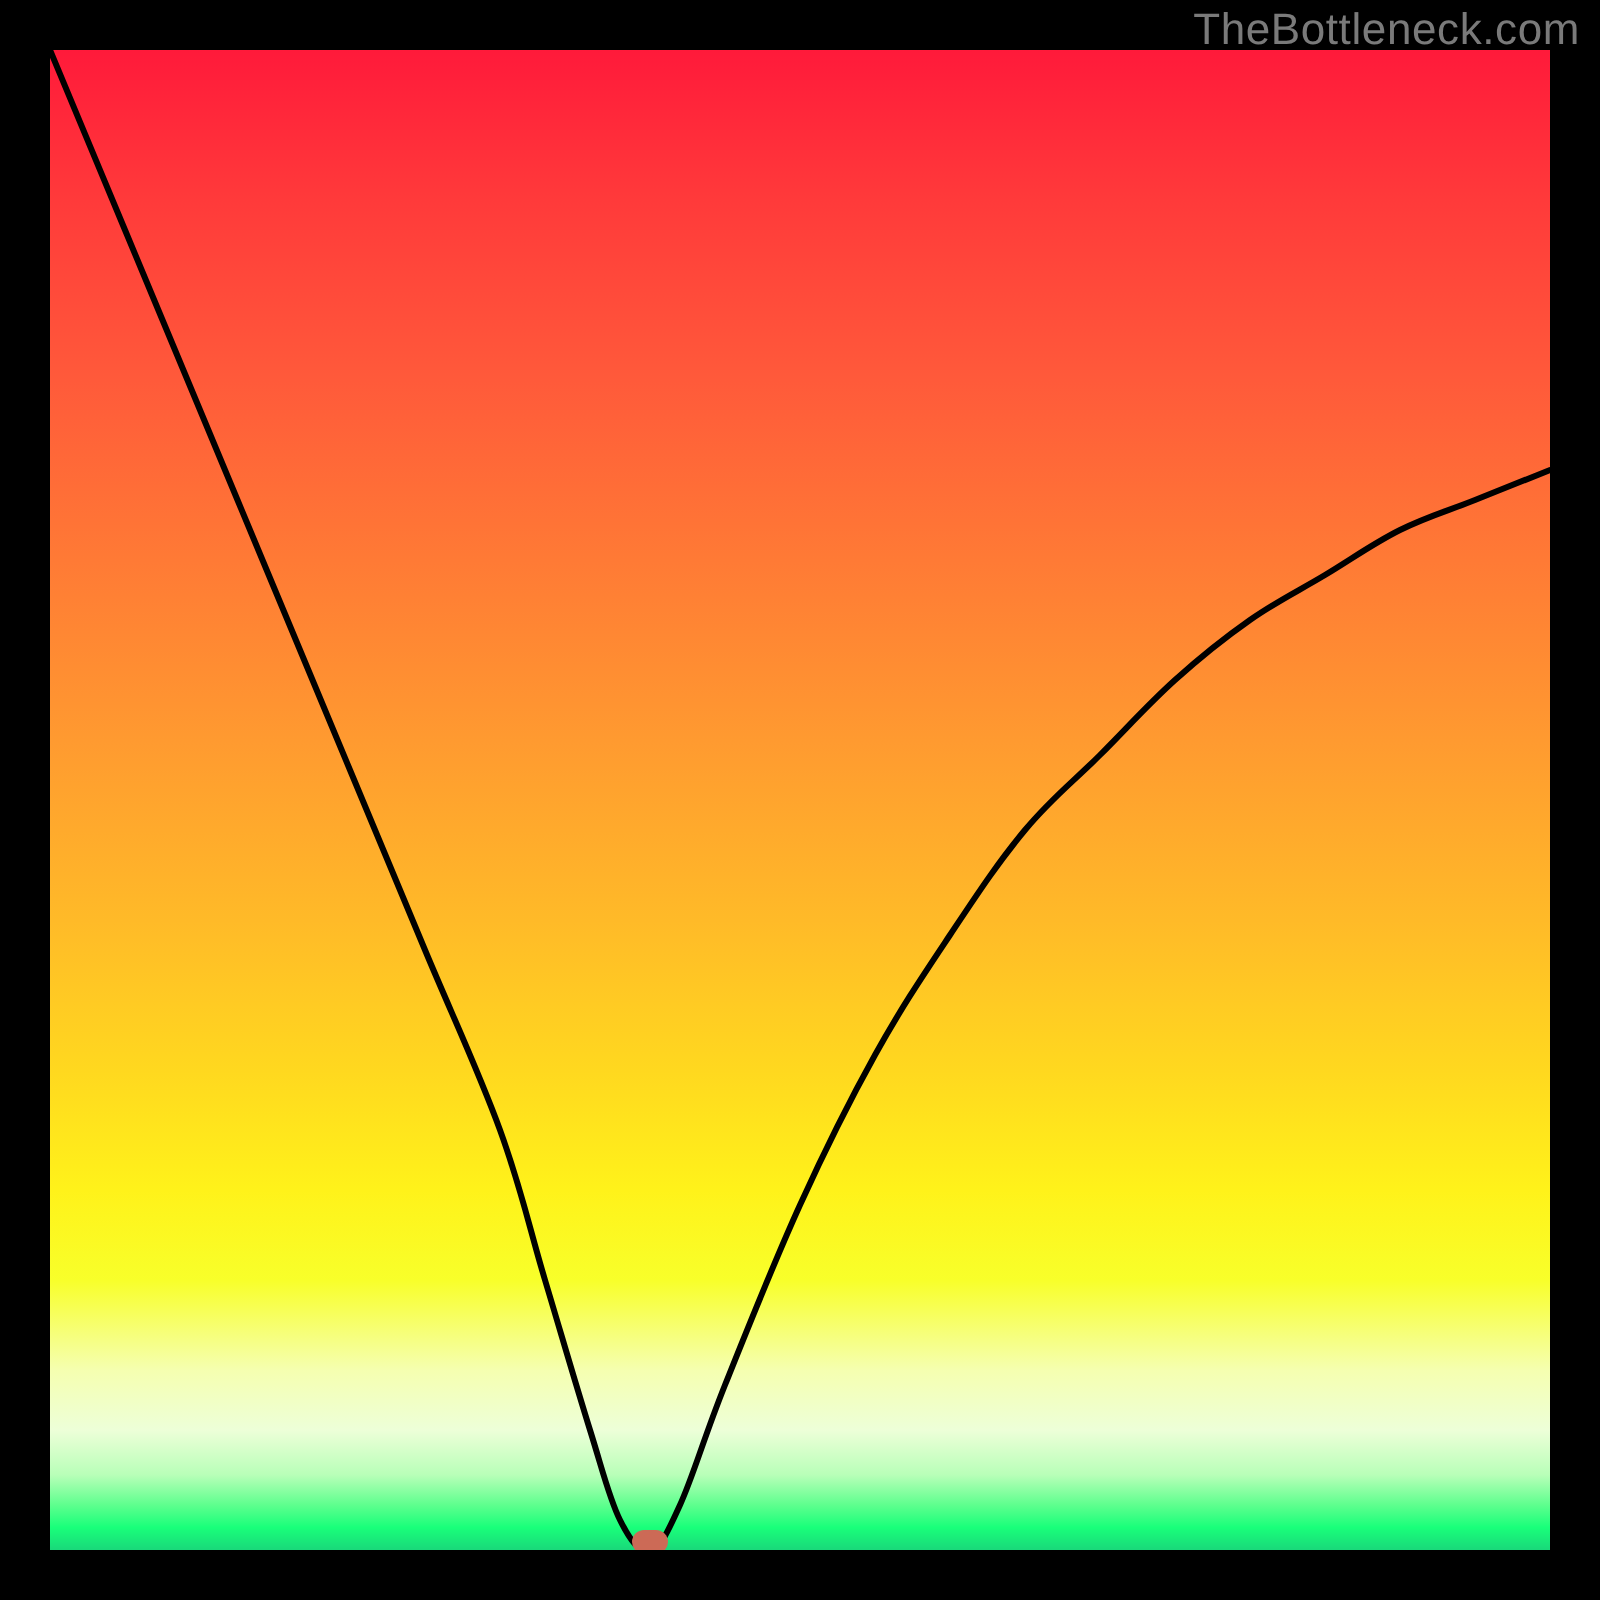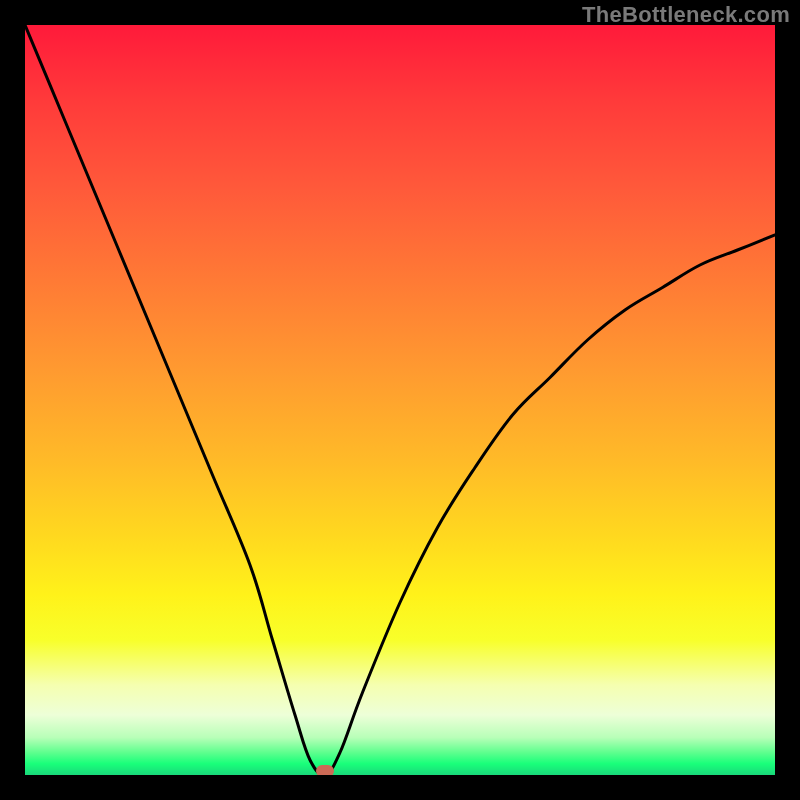--- a/index.html
+++ b/index.html
@@ -17,21 +17,21 @@
     height: 800px;
     background: #000;
   }
   .watermark {
     position: absolute;
     top: 2px;
     right: 10px;
     color: #7a7a7a;
     font-size: 22px;
     letter-spacing: 0.3px;
-    font-weight: 700;
+    font-weight: 400;
     z-index: 10;
   }
   .plot-area {
     position: absolute;
     left: 25px;
     top: 25px;
     width: 750px;
     height: 750px;
     overflow: hidden;
   }

